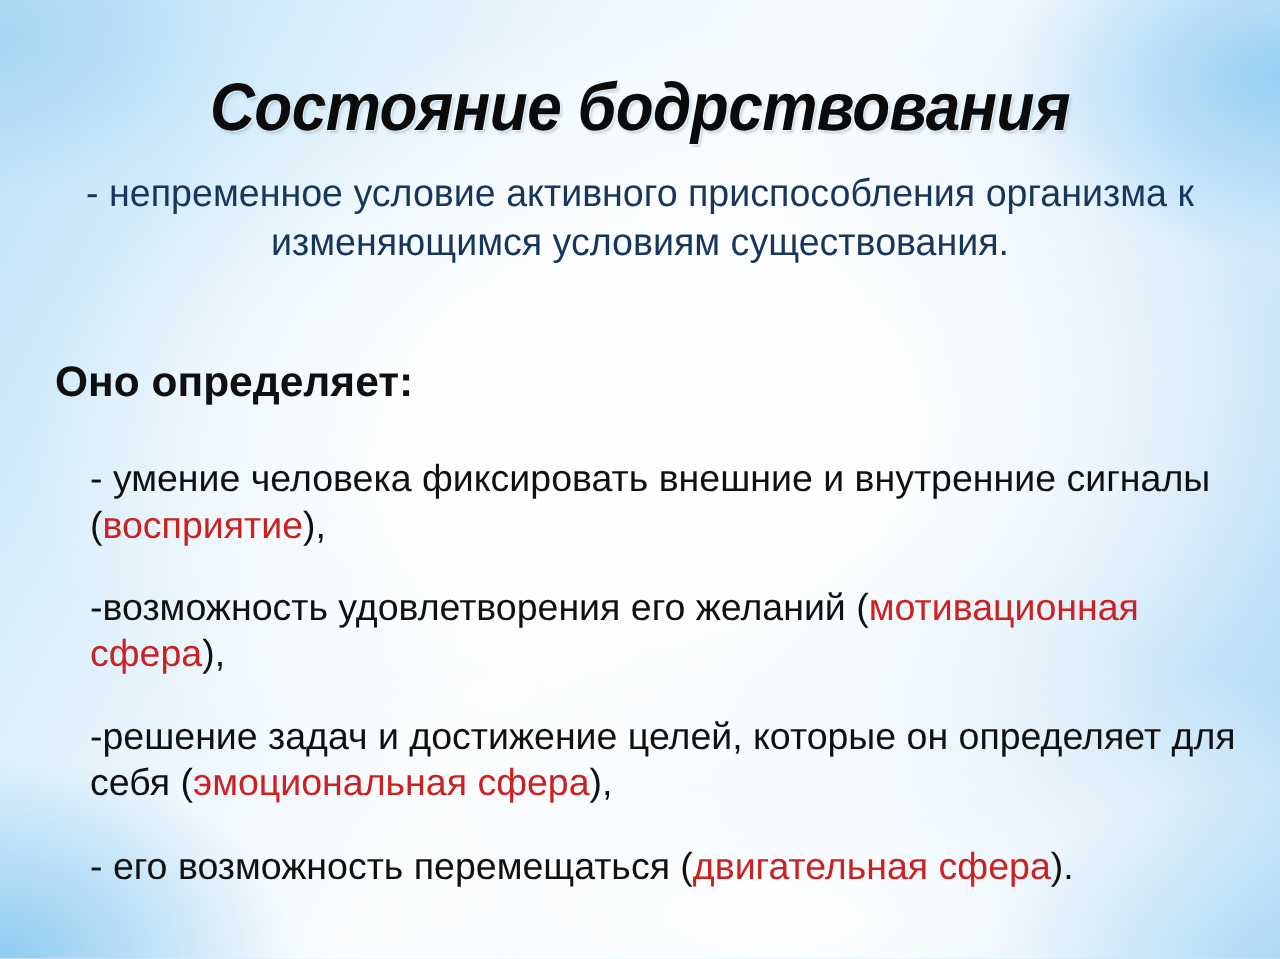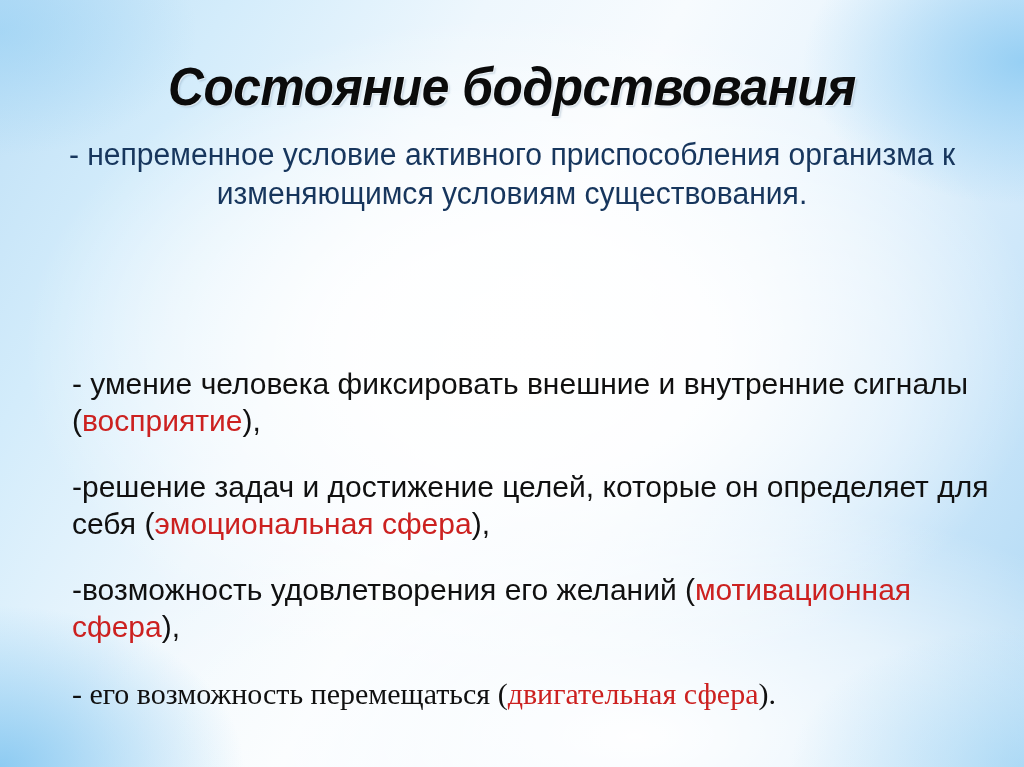--- a/index.html
+++ b/index.html
@@ -92,49 +92,50 @@
     right: 18px;
   }
 
   .bullet {
     font-size: 30px;
     line-height: 1.22;
     color: #101010;
     margin-bottom: 21px;
     margin-left: 44px;
   }
-  .bullet:last-child { margin-bottom: 0; font-family: Liberation Serif, serif; }
+  .bullet:last-child { margin-bottom: 0; }
 
   .term {
     color: #cc2120;
   }
 </style>
 </head>
 <body>
 
 <div id="slide">
   <div id="content">
 
     <h1 class="slide-title">Состояние бодрствования</h1>
 
     <p class="lead">- непременное условие активного приспособления организма к изменяющимся условиям существования.</p>
 
+    <h2 class="section-heading">Оно определяет:</h2>
 
     <div class="bullets">
 
       <p class="bullet">
         <span>-  умение человека фиксировать внешние и внутренние сигналы (</span><span class="term">восприятие</span><span>),</span>
       </p>
 
       <p class="bullet">
-        <span>-решение задач и достижение целей, которые он определяет для себя (</span><span class="term">эмоциональная сфера</span><span>),</span>
+        <span>-возможность удовлетворения его желаний (</span><span class="term">мотивационная сфера</span><span>),</span>
       </p>
 
       <p class="bullet">
-        <span>-возможность удовлетворения его желаний (</span><span class="term">мотивационная сфера</span><span>),</span>
+        <span>-решение задач и достижение целей, которые он определяет для себя (</span><span class="term">эмоциональная сфера</span><span>),</span>
       </p>
 
       <p class="bullet">
         <span>- его возможность перемещаться (</span><span class="term">двигательная сфера</span><span>).</span>
       </p>
 
     </div>
   </div>
 </div>
 

